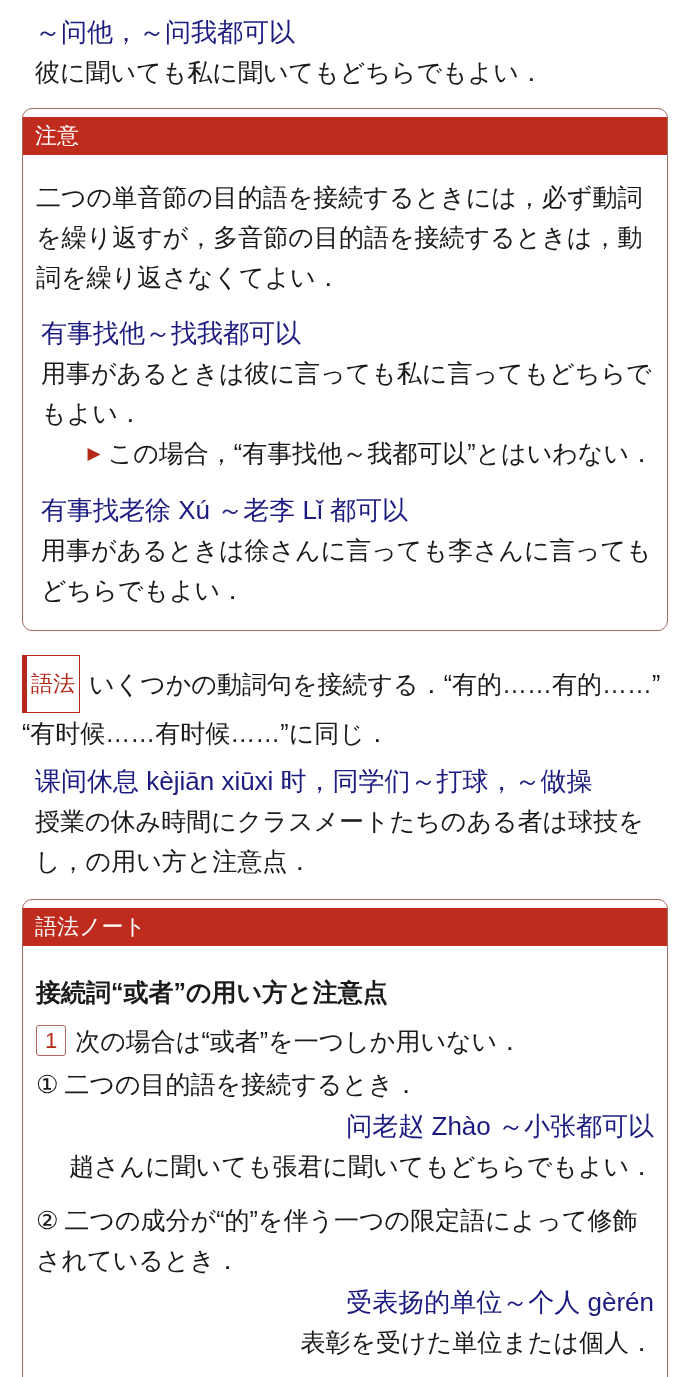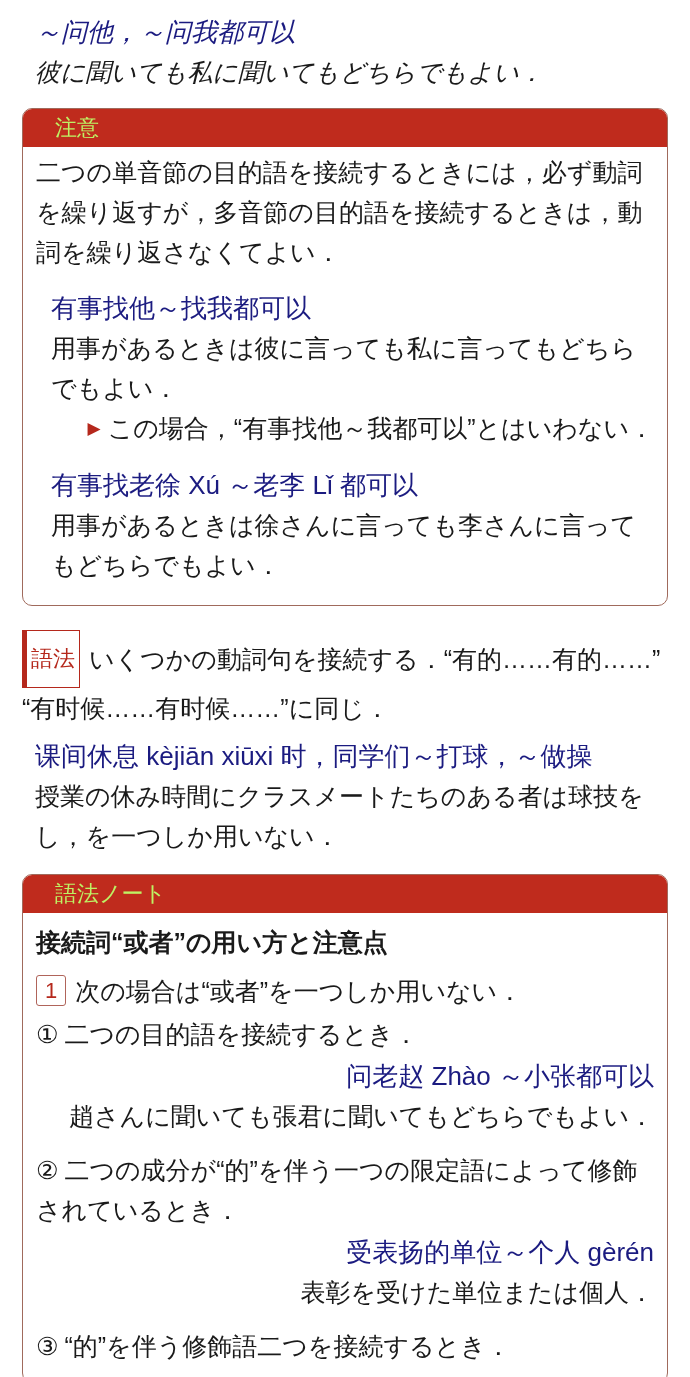--- a/index.html
+++ b/index.html
@@ -14,42 +14,43 @@
     width:690px;height:1377px;overflow:hidden;background:#fff;
     font-family:"Liberation Sans","DejaVu Sans",sans-serif;
     color:var(--ink);
   }
   .page{padding:12px 22px 0 22px;}
 
   .line-cn{color:var(--blue);font-size:26px;line-height:40px;}
   .line-ja{color:var(--ink);font-size:25px;line-height:40px;}
   .para{font-size:25px;line-height:40px;color:var(--ink);}
 
-  .top-example{margin-left:13px;margin-bottom:16px;font-style:italic;}
+  .top-example{margin-left:13px;margin-bottom:16px;}
 
   
   .redbox{
     border:1.5px solid var(--box-border);
     border-radius:10px;
     overflow:hidden;
     background:#fff;
   }
   .redbox-header{
     background:var(--red);
-    color:#bef264;
+    color:#ffffff;
     font-size:22px;
     line-height:38px;
-    padding:0 32px;
+    padding:0 12px;
+    margin-top:8px;
   }
-  .redbox-body{padding:5px 13px 16px 13px;}
+  .redbox-body{padding:22px 13px 16px 13px;}
 
   .notice-box{margin-bottom:24px;}
   .gnote-box{margin-bottom:0;}
 
-  .ex-group{margin:16px 0 4px 15px;}
+  .ex-group{margin:16px 0 4px 5px;}
   .ex-note{font-size:25px;line-height:40px;text-align:right;}
   .tri{color:var(--marker);font-size:17px;margin-right:7px;vertical-align:3px;}
 
   .sense-row{margin:6px 0 2px 0;font-size:25px;line-height:42px;}
   .sense-badge{
     display:inline-block;background:#111;color:#fff;
     font-weight:bold;font-size:24px;line-height:32px;
     padding:0 9px;border-radius:5px;margin-right:10px;
     vertical-align:2px;
   }
@@ -101,21 +102,21 @@
         <div class="line-ja">用事があるときは徐さんに言っても李さんに言ってもどちらでもよい．</div>
       </div>
     </div>
   </div>
 
   <div class="gram-row">
     <span class="gram-badge">語法</span><span>いくつかの動詞句を接続する．“有的……有的……” “有时候……有时候……”に同じ．</span>
   </div>
   <div class="main-ex">
     <div class="line-cn">课间休息 kèjiān xiūxi 时，同学们～打球，～做操</div>
-    <div class="line-ja">授業の休み時間にクラスメートたちのある者は球技をし，を一つしか用いない．</div>
+    <div class="line-ja">授業の休み時間にクラスメートたちのある者は球技をし，の用い方と注意点．</div>
   </div>
 
   <div class="redbox gnote-box">
     <div class="redbox-header">語法ノート</div>
     <div class="redbox-body">
       <div class="gnote-title">接続詞“或者”の用い方と注意点</div>
 
       <div class="rule-row">
         <span class="num-badge">1</span><span>次の場合は“或者”を一つしか用いない．</span>
       </div>

